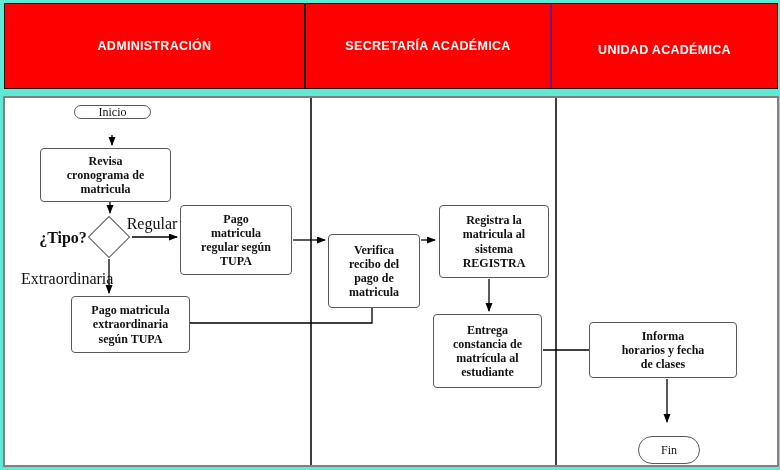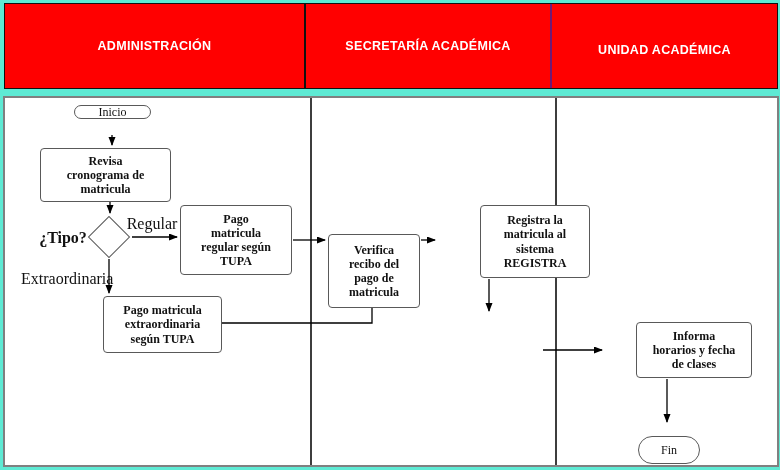--- a/index.html
+++ b/index.html
@@ -97,34 +97,38 @@
   <div class="edge-label bold" style="left:38px;top:229px;width:50px;">¿Tipo?</div>
 
   <div class="edge-label" style="left:126px;top:215px;width:52px;">Regular</div>
   <div class="edge-label" style="left:21px;top:270px;width:84px;">Extraordinaria</div>
 
   <div class="node process" style="left:180px;top:205px;width:112px;height:70px;">Pago
 matricula
 regular según
 TUPA</div>
 
-  <div class="node process" style="left:71px;top:296px;width:119px;height:57px;margin-left:32px;">Pago matricula
+  <div class="node process" style="left:71px;top:296px;width:119px;height:57px;">Pago matricula
 extraordinaria
 según TUPA</div>
 
   <div class="node process" style="left:328px;top:205px;width:92px;height:74px;margin-top:29px;">Verifica
 recibo del
 pago de
 matricula</div>
 
-  <div class="node process" style="left:439px;top:205px;width:110px;height:73px;margin-left:41px;">Registra la
+  <div class="node process" style="left:439px;top:205px;width:110px;height:73px;">Registra la
 matricula al
 sistema
 REGISTRA</div>
 
+  <div class="node process" style="left:433px;top:314px;width:109px;height:74px;">Entrega
+constancia de
+matrícula al
+estudiante</div>
 
-  <div class="node process" style="left:636px;top:322px;width:116px;height:56px;">Informa
+  <div class="node process" style="left:589px;top:322px;width:148px;height:56px;">Informa
 horarios y fecha
 de clases</div>
 
   <div class="node terminator" style="left:638px;top:436px;width:62px;height:28px;">Fin</div>
 
 </div>
 
 </body></html>

